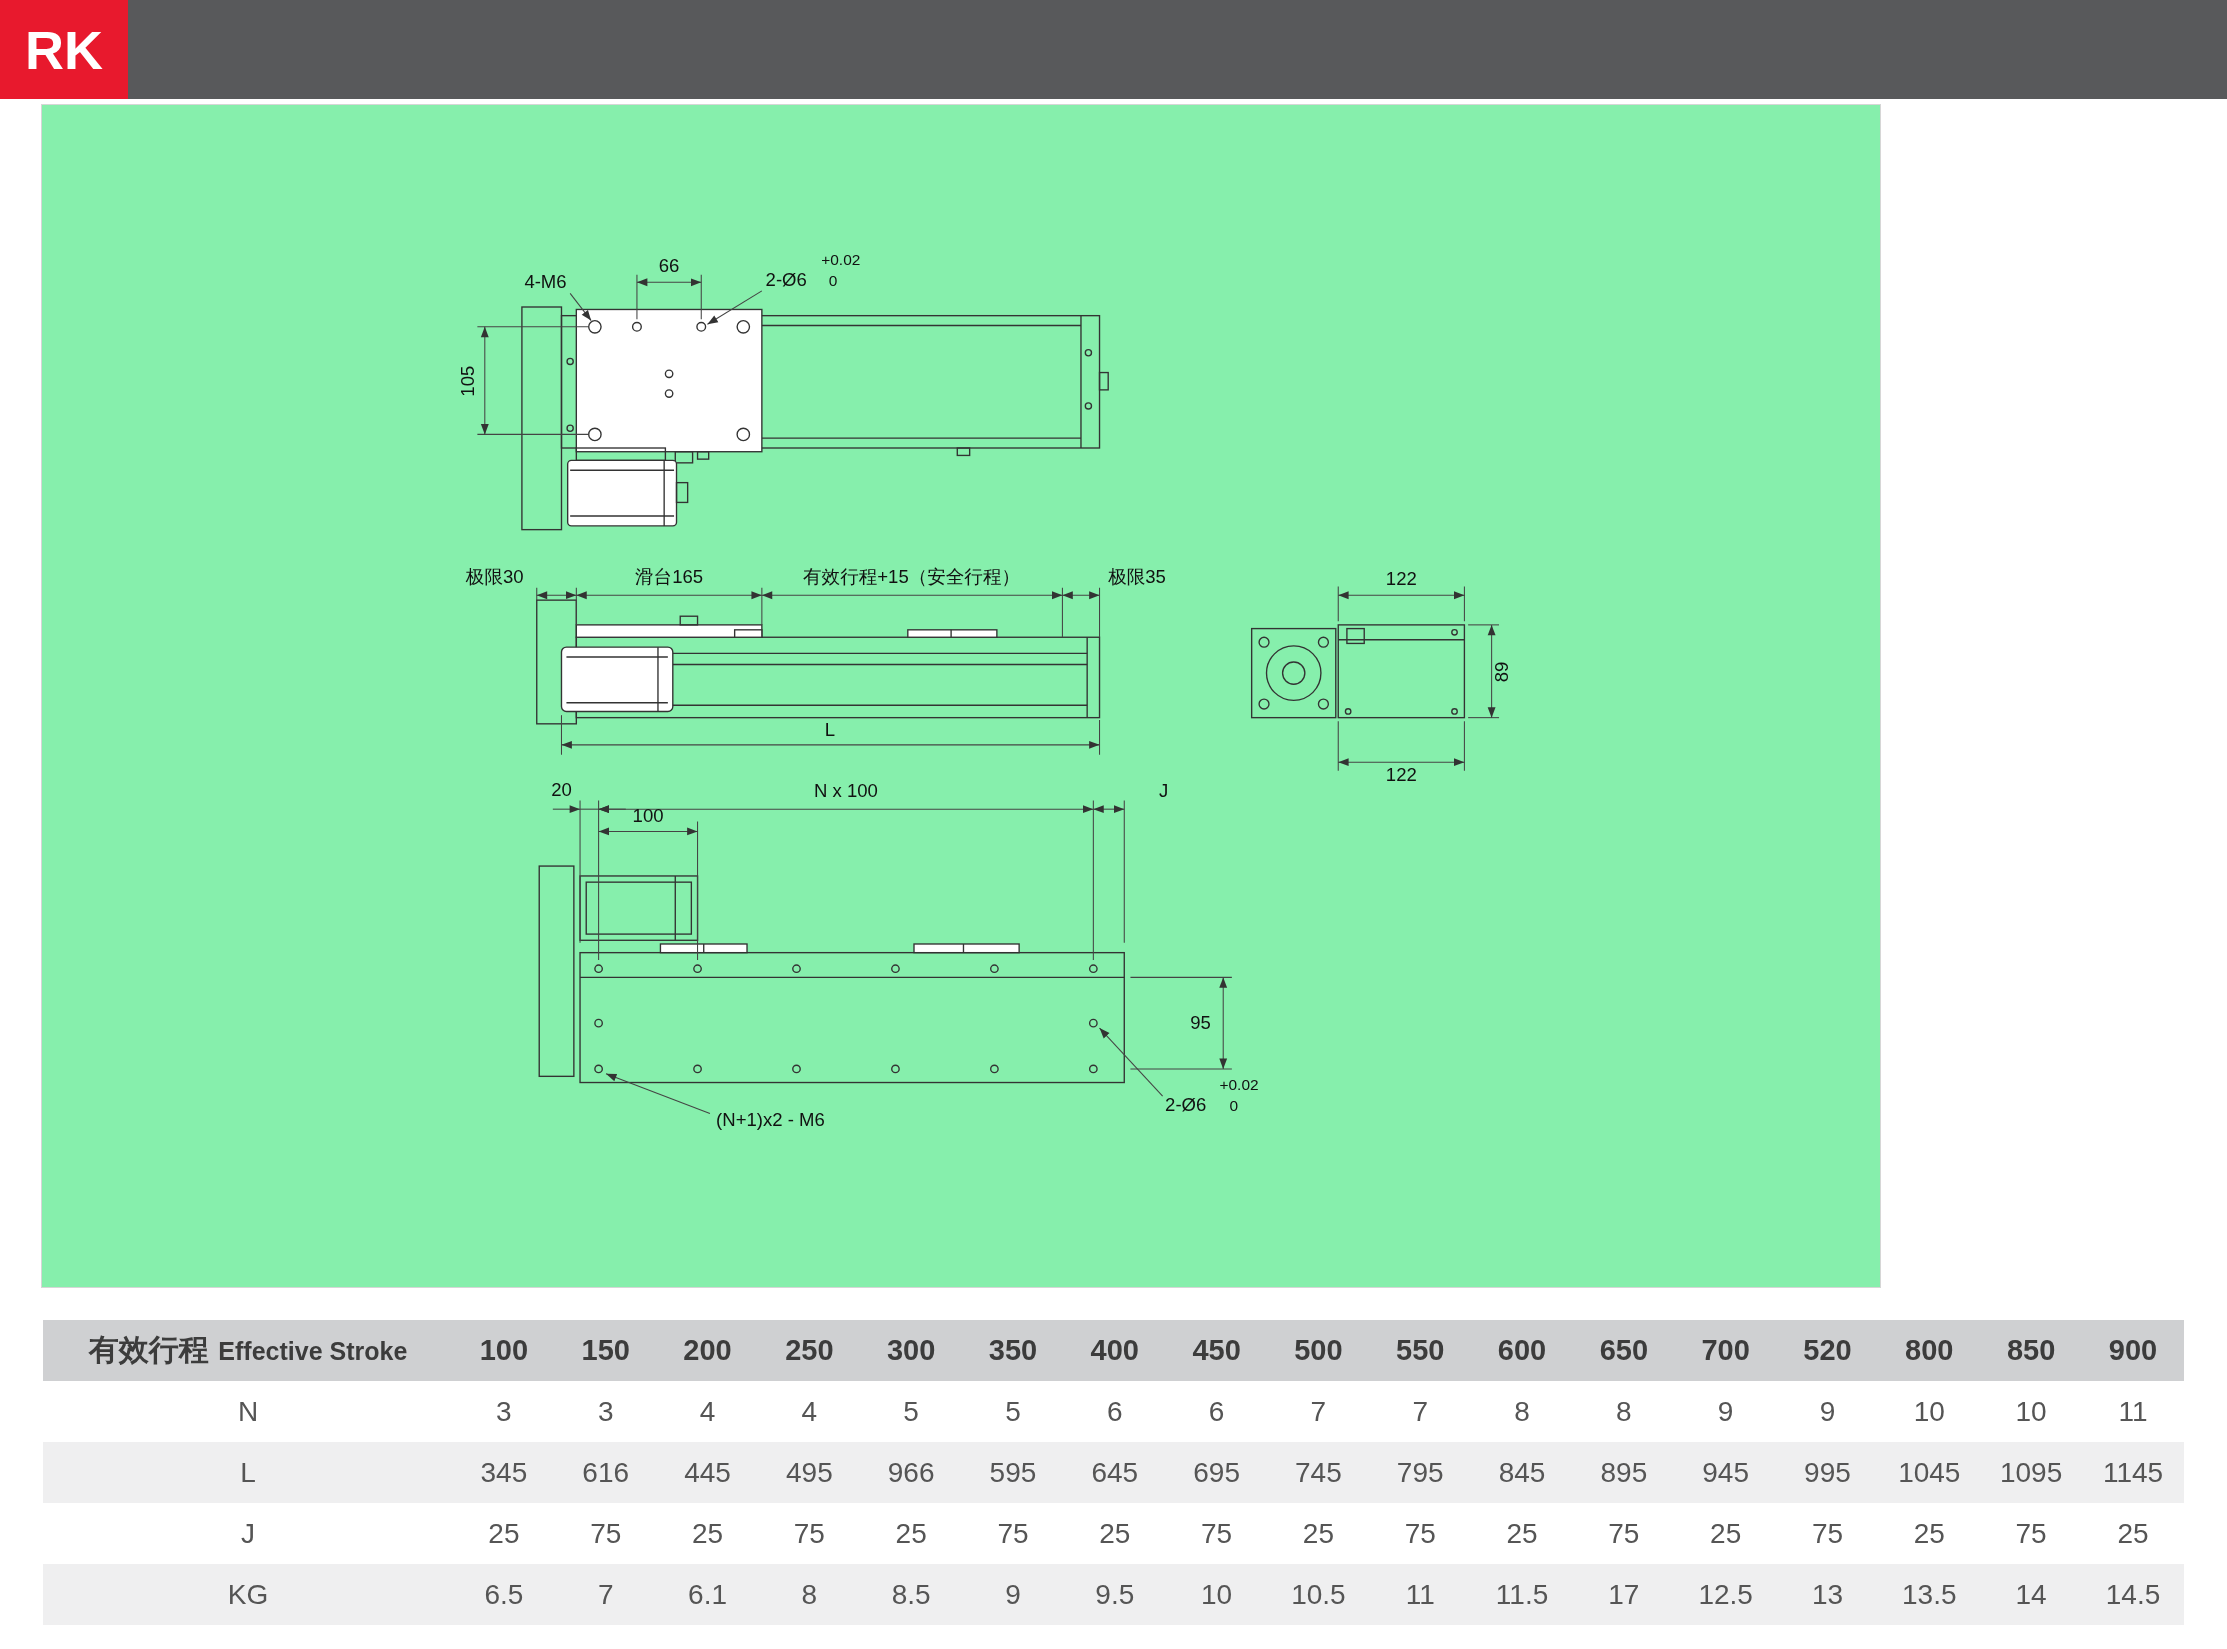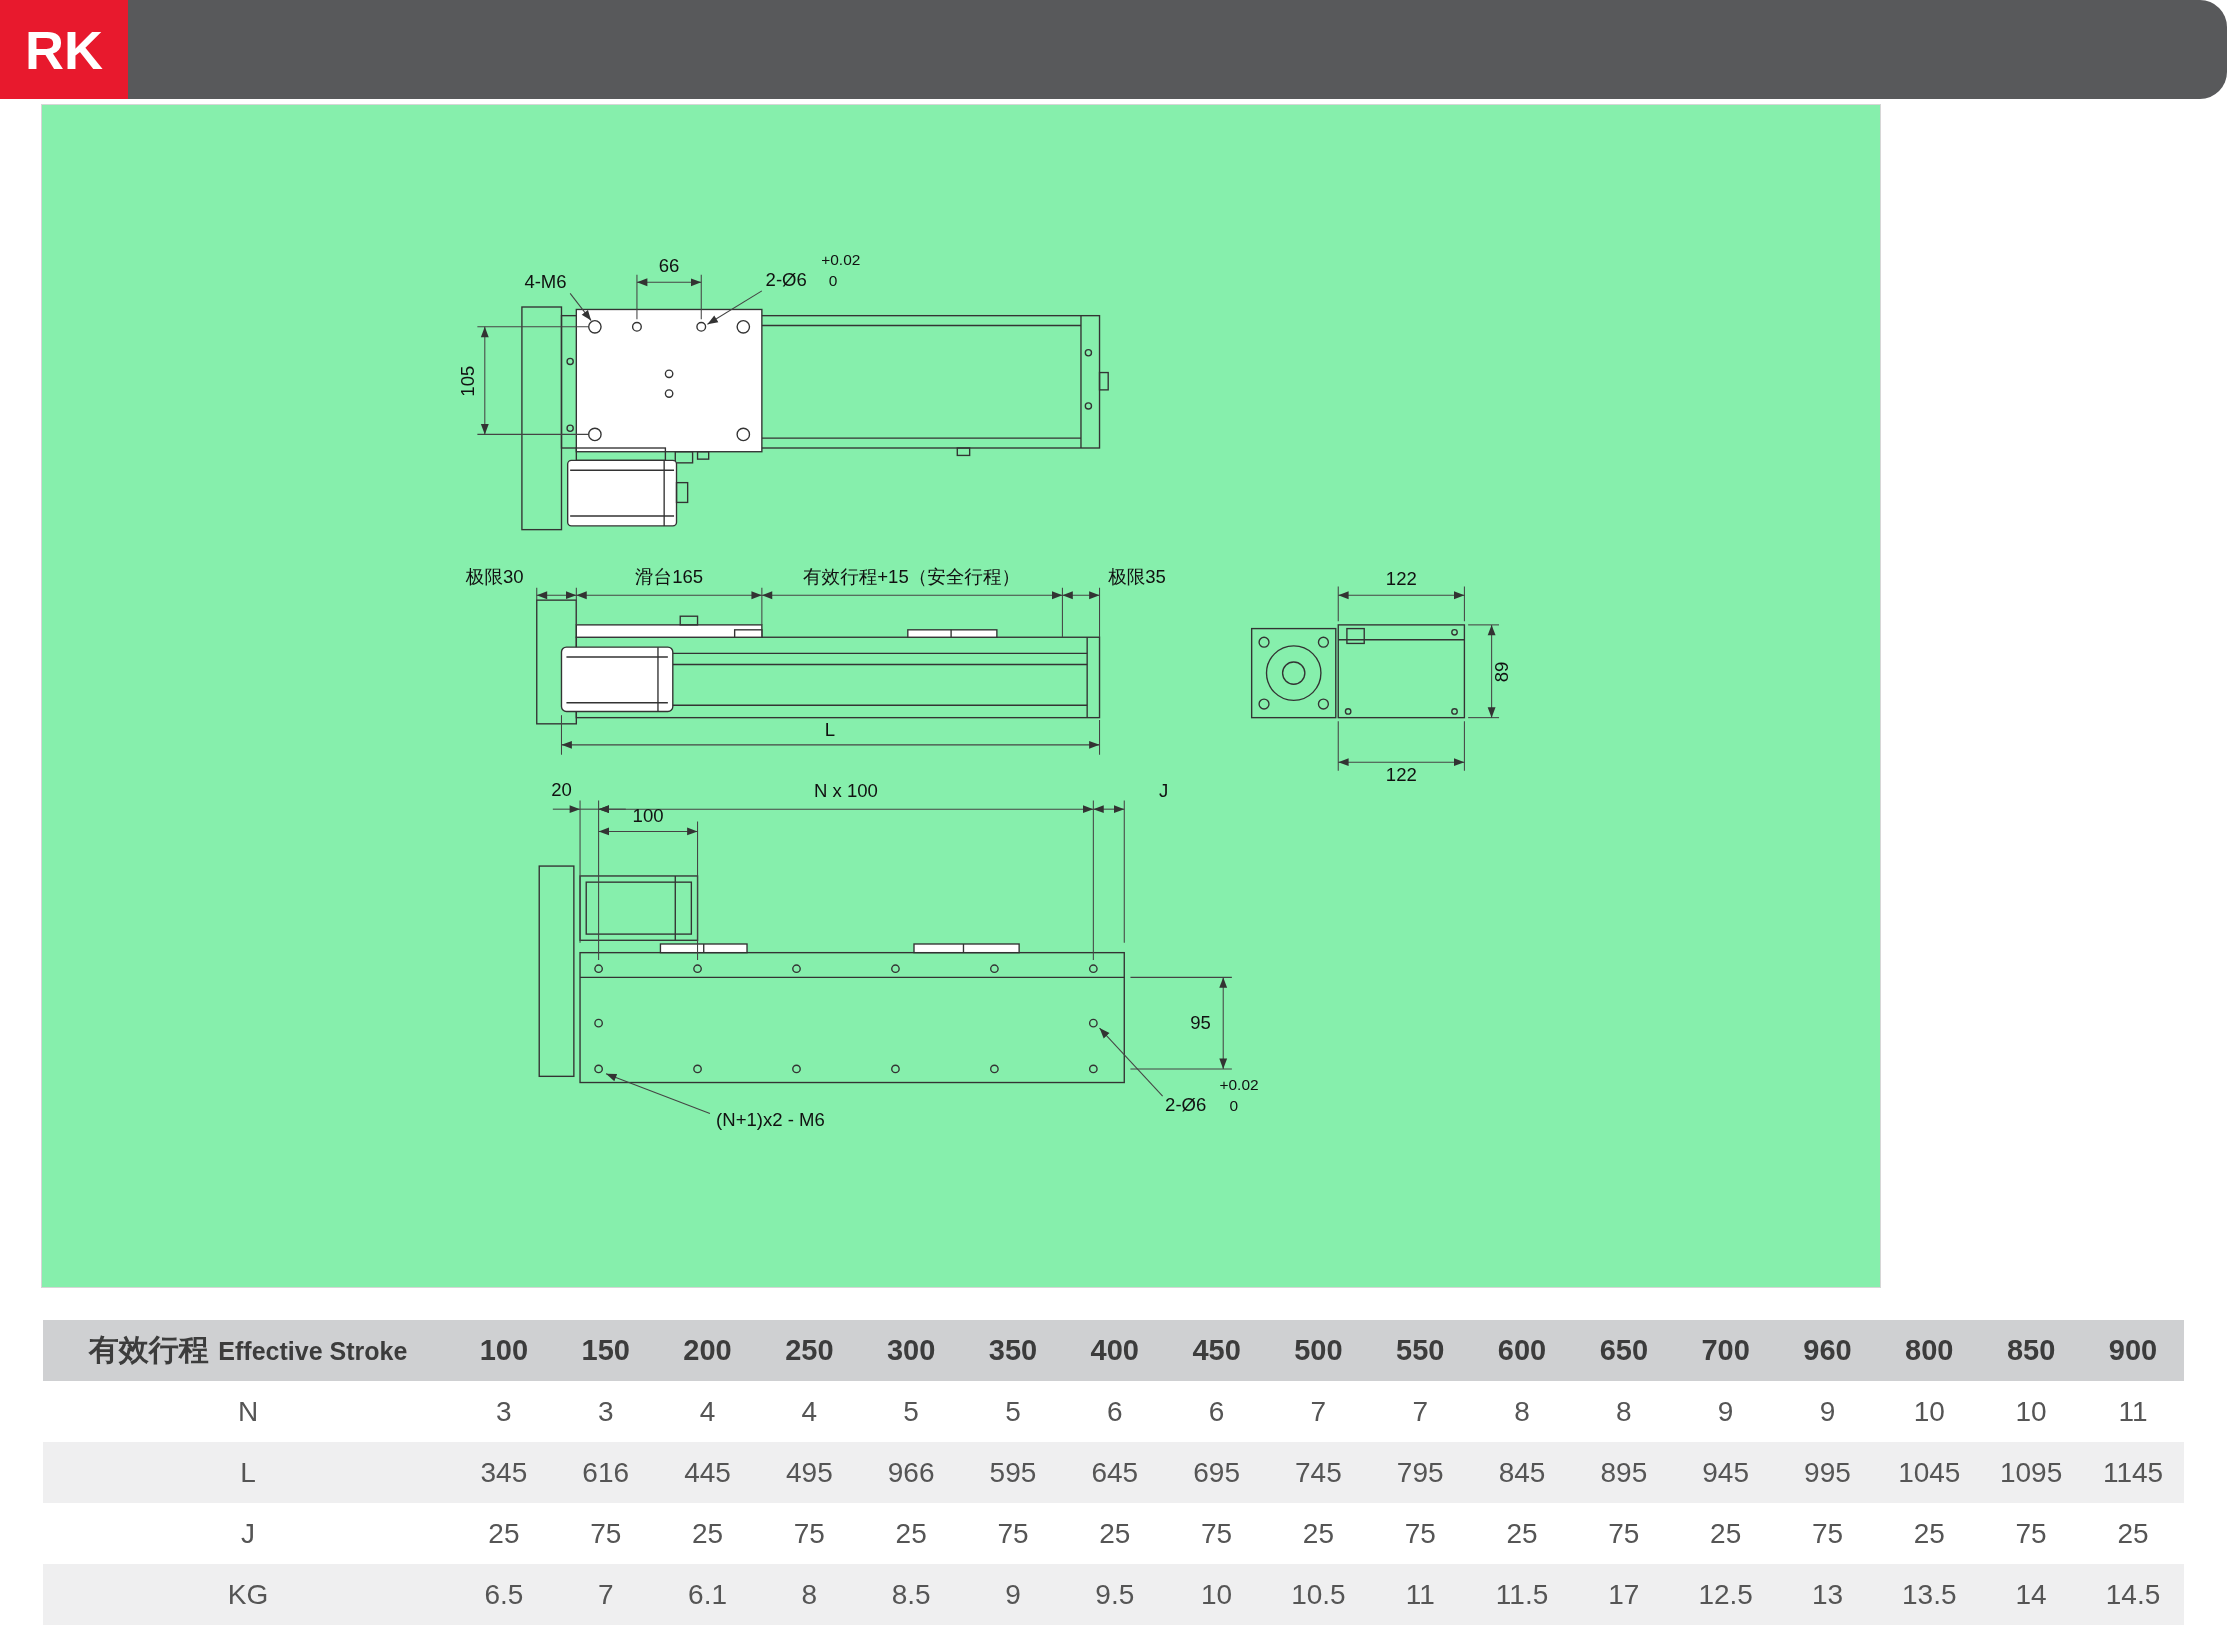--- a/index.html
+++ b/index.html
@@ -1,21 +1,21 @@
 <!DOCTYPE html>
 <html style="--brand-red: #e8192d; --header-gray: #58595b; --table-header-bg: #cfd0d2; --table-stripe-bg: #efeff0;font-size:13px"><head>
 <meta charset="utf-8">
 <style>
   * { margin:0; padding:0; box-sizing:border-box; }
   html,body { background:#ffffff; font-family:"Liberation Sans","DejaVu Sans",sans-serif; }
   .page { position:relative; width:2227px; height:1649px; background:#fff; overflow:hidden; }
 
   
   .header { position:absolute; top:0; left:0; width:2227px; height:99px;
-            background:var(--header-gray,#58595b); display:flex; align-items:center;border-radius:27px; }
+            background:var(--header-gray,#58595b); display:flex; align-items:center; }
   .badge { width:128px; height:99px; background:var(--brand-red,#e8192d); color:#fff;
            font-weight:700; font-size:54px; display:flex; align-items:center; justify-content:center; }
   .title { color:#ffffff; font-size:45px; font-weight:400; margin-left:24px; letter-spacing:0.8px; }
 
   
   .panel { position:absolute; top:104px; left:41px; width:1840px; height:1184px;
            border:1.6px solid #d6d6d6; background:#86efac; }
   .panel svg { width:100%; height:100%; display:block; }
 
   svg text { font-family:"Liberation Sans","DejaVu Sans",sans-serif; }
@@ -247,21 +247,21 @@
           <th>250</th>
           <th>300</th>
           <th>350</th>
           <th>400</th>
           <th>450</th>
           <th>500</th>
           <th>550</th>
           <th>600</th>
           <th>650</th>
           <th>700</th>
-          <th>960</th>
+          <th>520</th>
           <th>800</th>
           <th>850</th>
           <th>900</th>
         </tr>
     </thead>
     <tbody id="spec-body">
         <tr>
           <td class="label-col">N</td>
           <td>3</td>
           <td>3</td>

